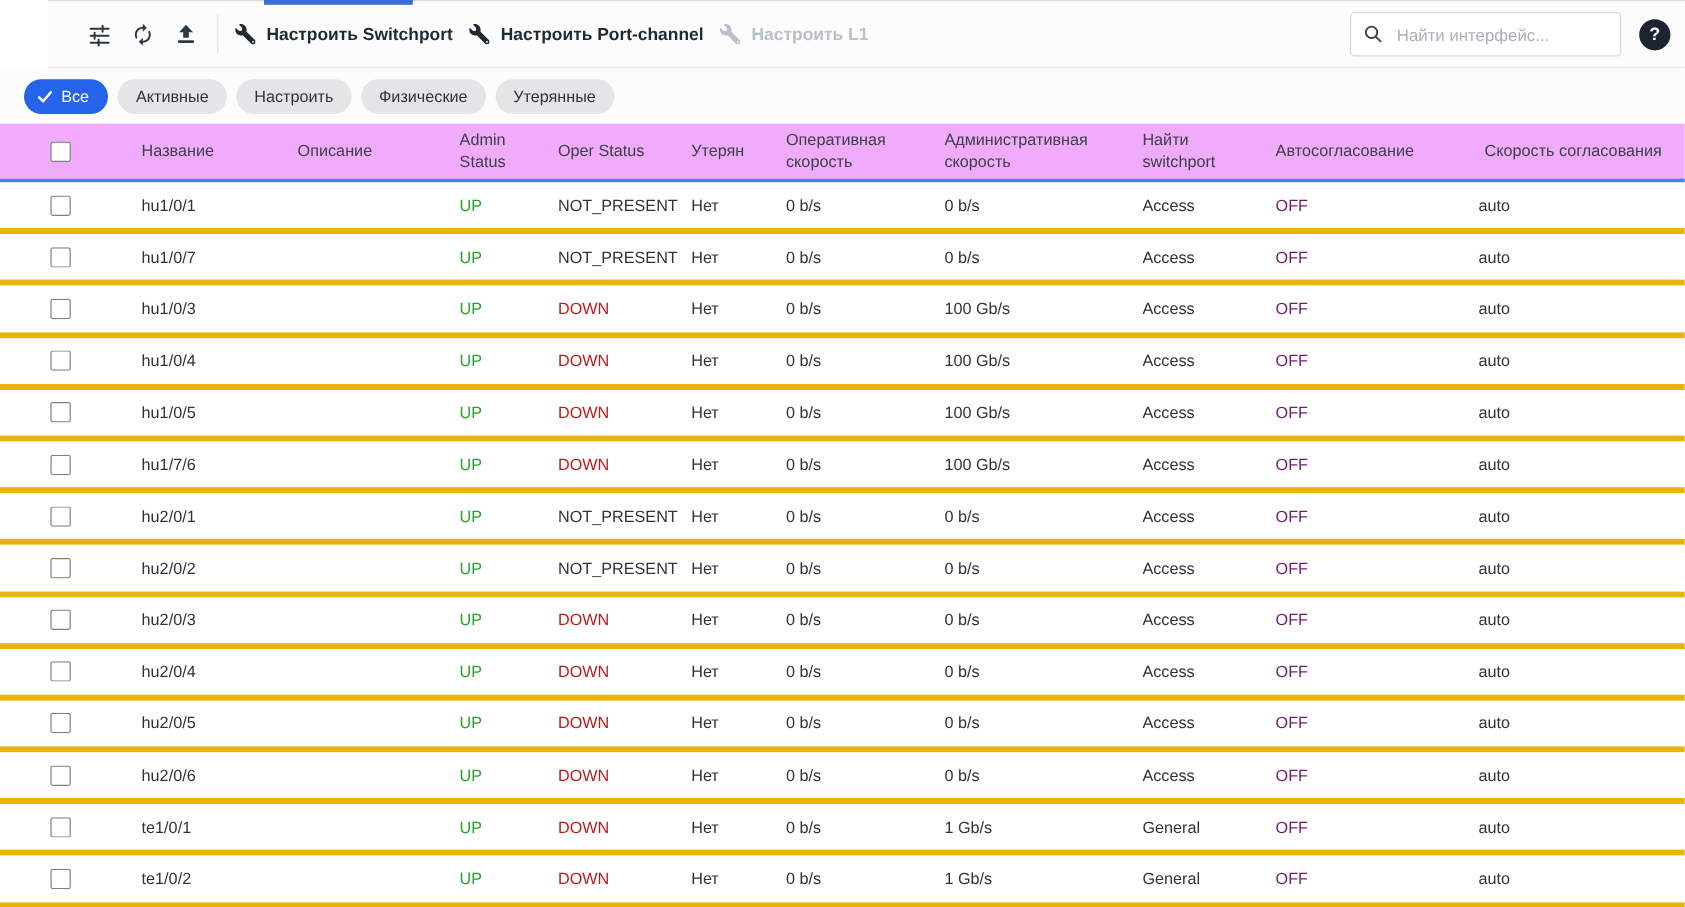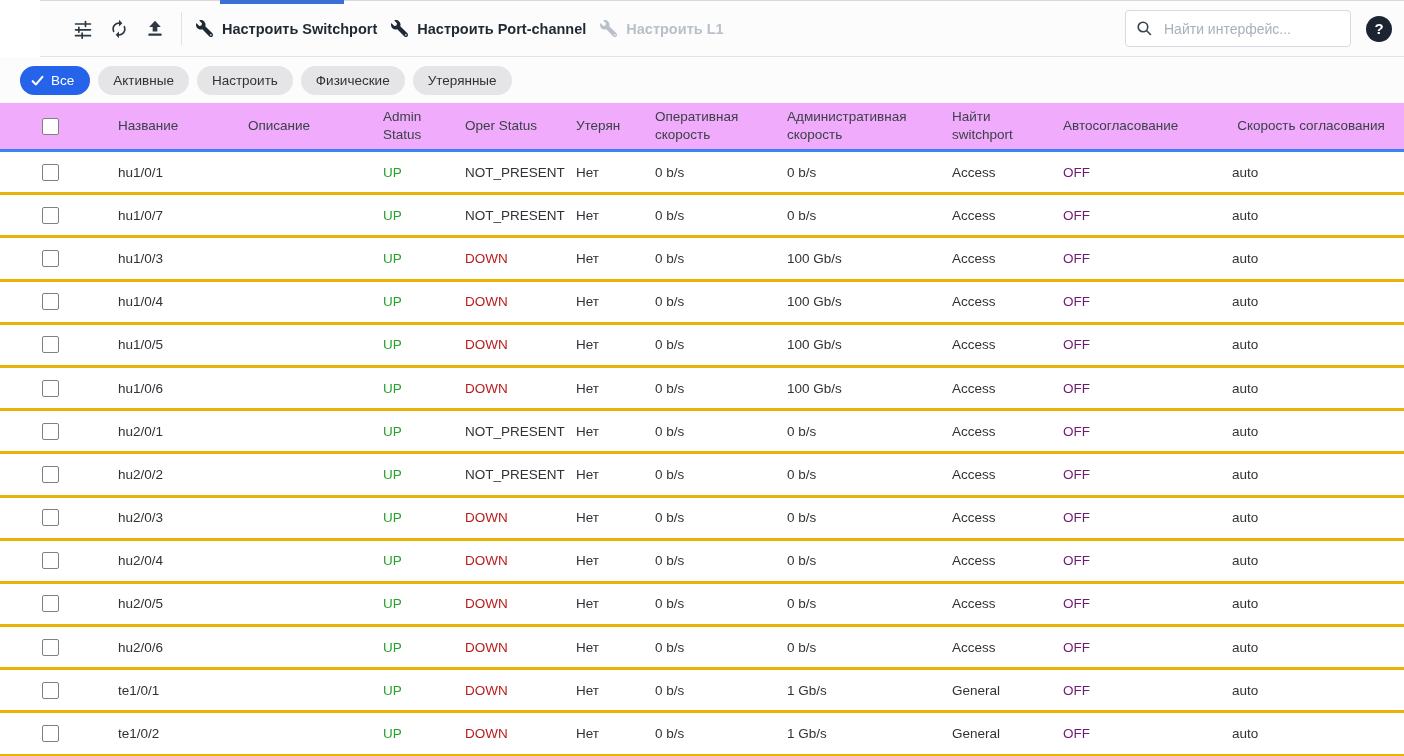--- a/index.html
+++ b/index.html
@@ -85,21 +85,21 @@
   }
   .thead {
     height:49px; background:#f0abfc;
     font-size:13.5px; color:#3b4147;
     border-bottom:3px solid #3b82f6;
   }
   .th { padding-right:14px; line-height:1.35; }
   .th.center { text-align:center; }
   .trow {
     height:43.2px; background:#fff;
-    border-bottom:3px solid #eab308;
+    border-bottom:5px solid #eab308;
     font-size:13.5px; color:#2f3337;
   }
   .cell { padding-right:10px; white-space:nowrap; overflow:hidden; }
   .cb-cell { padding-left:42px; padding-right:0; }
   .checkbox {
     width:17px; height:17px;
     border:1px solid #808080; border-radius:2px;
     background:#fff; cursor:pointer;
   }
   .up  { color:#27a22b; }
@@ -281,21 +281,21 @@
       <div class="cell">0 b/s</div>
       <div class="cell">100 Gb/s</div>
       <div class="cell">Access</div>
       <div class="cell off">OFF</div>
       <div class="cell">auto</div>
     </div>
     <div class="grid-cols trow">
       <div class="cell cb-cell">
         <div class="checkbox"></div>
       </div>
-      <div class="cell">hu1/0/6</div>
+      <div class="cell">hu1/7/6</div>
       <div class="cell"></div>
       <div class="cell up">UP</div>
       <div class="cell down">DOWN</div>
       <div class="cell">Нет</div>
       <div class="cell">0 b/s</div>
       <div class="cell">100 Gb/s</div>
       <div class="cell">Access</div>
       <div class="cell off">OFF</div>
       <div class="cell">auto</div>
     </div>

